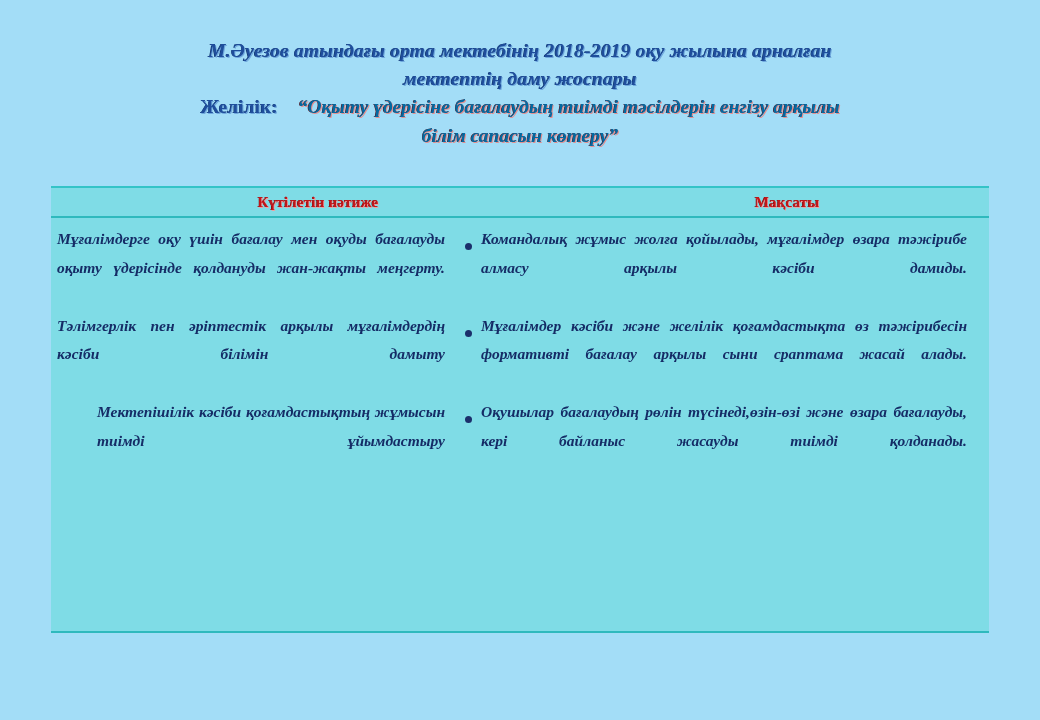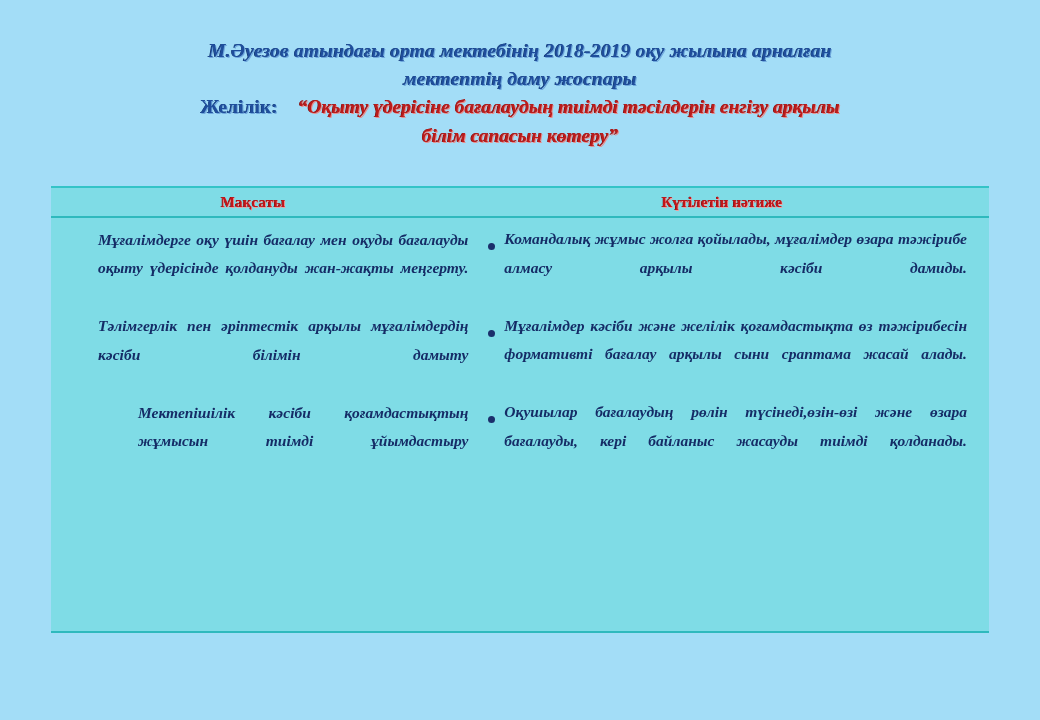--- a/index.html
+++ b/index.html
@@ -39,21 +39,21 @@
   .subtitle-label {
     font-size: 19.5px;
     font-weight: bold;
     color: #1f4e9c;
     text-shadow: 1px 1px 0 #6fa8dc, -0.4px -0.4px 0 #0b2a5e;
   }
   .subtitle-text {
     font-size: 19.5px;
     font-weight: bold;
     font-style: italic;
-    color: #b91c1c;
+    color: #0369a1;
     text-shadow: 1px 1px 0 #e58e8e, -0.4px -0.4px 0 #6d0000;
   }
 
   
   .table-wrap {
     position: absolute;
     left: 51px;
     top: 186px;
     width: 938px;
     height: 447px;
@@ -78,22 +78,21 @@
     color: #c0161a;
     text-align: center;
     text-shadow: 0.8px 0.8px 0 #f0a0a0, -0.4px -0.4px 0 #6d0000;
     letter-spacing: 0.2px;
   }
   .header-cell.left  { width: 404px; }
   .header-cell.right { width: 534px; }
 
   .body-row {
     display: flex;
-    align-items: center;
-    padding-left: 41px;
+    align-items: flex-start;
   }
   .col-left {
     width: 404px;
     box-sizing: border-box;
     padding: 7px 10px 0 6px;
   }
   .col-right {
     width: 534px;
     box-sizing: border-box;
     padding: 7px 22px 0 0;
@@ -162,22 +161,22 @@
   <div class="subtitle-row">
     <span class="subtitle-text">білім сапасын көтеру”</span>
   </div>
 </div>
 
 <div class="table-wrap">
 
   <div class="rule thin"></div>
 
   <div class="header-row">
+    <div class="header-cell right">Күтілетін нәтиже</div>
     <div class="header-cell left">Мақсаты</div>
-    <div class="header-cell right">Күтілетін нәтиже</div>
   </div>
 
   <div class="rule"></div>
 
   <div class="body-row">
 
     <div class="col-left">
       <div class="goal-item">Мұғалімдерге оқу үшін бағалау мен оқуды бағалауды оқыту үдерісінде қолдануды жан-жақты меңгерту.</div>
       <div class="goal-item">Тәлімгерлік пен әріптестік арқылы мұғалімдердің кәсіби білімін дамыту</div>
       <div class="goal-item nogap">Мектепішілік кәсіби қоғамдастықтың жұмысын тиімді ұйымдастыру</div>

